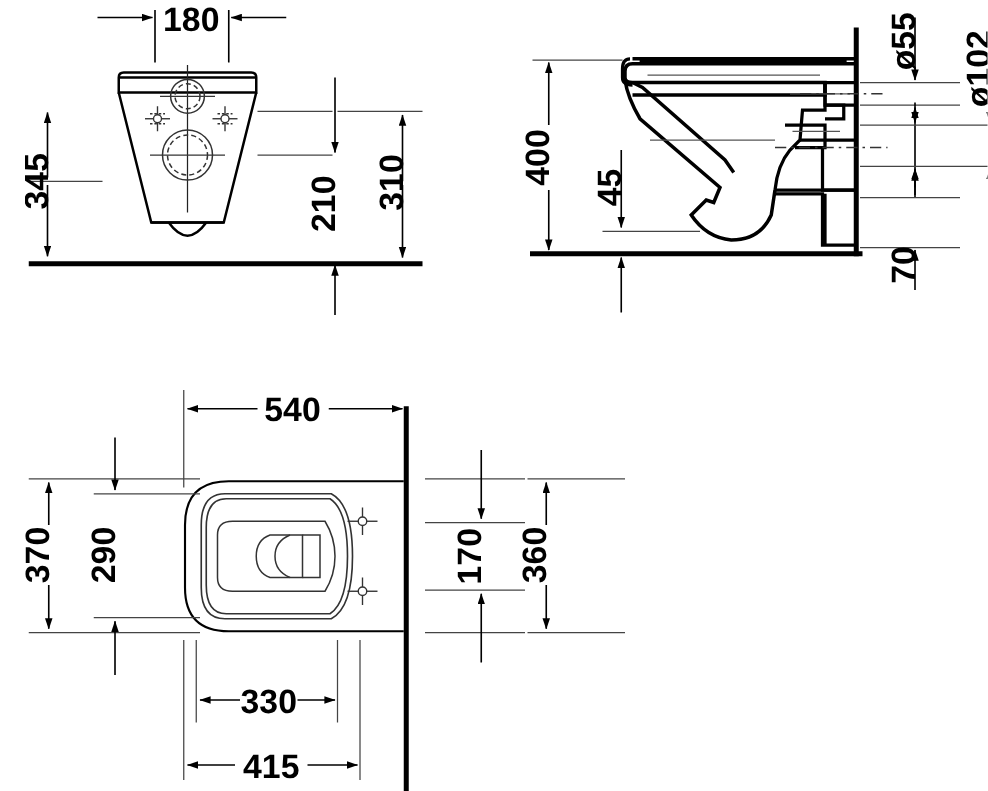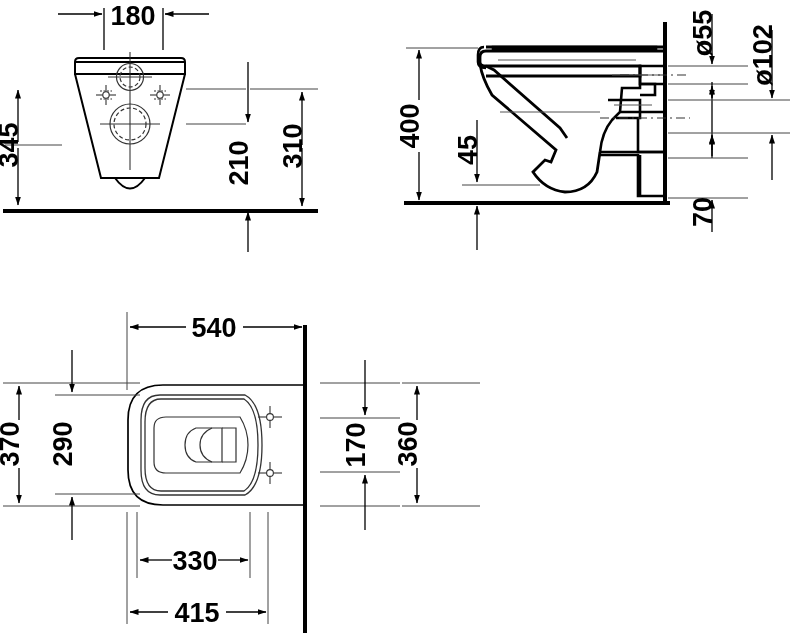--- a/index.html
+++ b/index.html
@@ -1,21 +1,21 @@
 <!DOCTYPE html>
 <html><head>
 <meta charset="utf-8">
 <style>
   html,body{margin:0;padding:0;background:#ffffff;}
   body{
     width:790px;height:633px;
     font-family:"Liberation Sans", sans-serif;
     overflow:hidden;
   }
-  #sheet{position:relative;width:656px;height:633px;background:#fff;}
+  #sheet{position:relative;width:656px;height:633px;background:#fff;margin-left:20px;}
   #sheet svg{position:absolute;left:0;top:0;}
   .dimtext{
     font-family:"Liberation Sans", sans-serif;
     font-weight:bold;
     font-size:27px;
     fill:#000;
   }
 </style>
 </head>
 <body>

